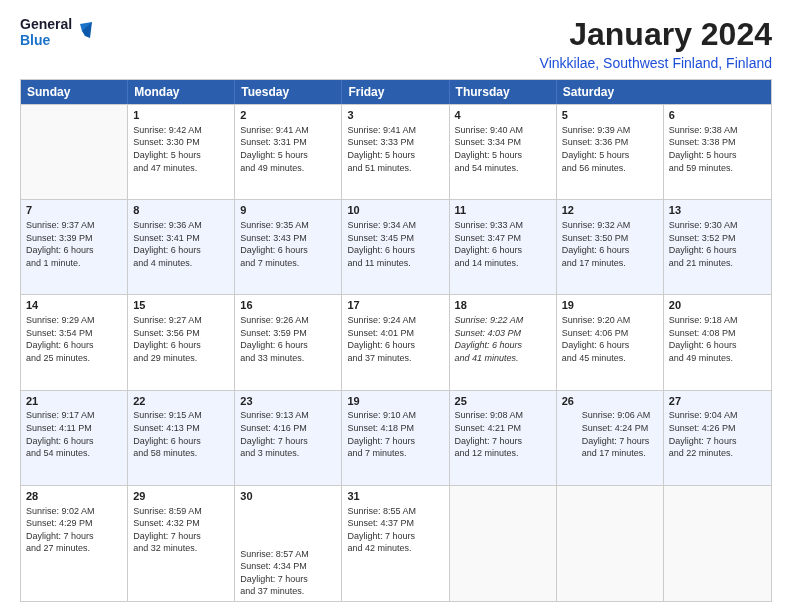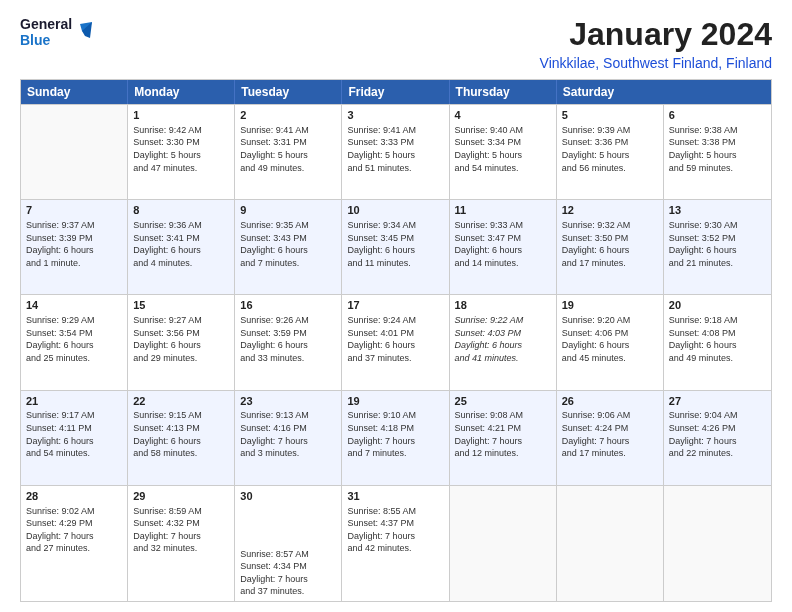--- a/index.html
+++ b/index.html
@@ -310,21 +310,21 @@
           </div>
           <div class="cal-cell">
             <span class="cell-day">25</span>
             <div class="cell-info" style="white-space: pre-line;">Sunrise: 9:08 AM
 Sunset: 4:21 PM
 Daylight: 7 hours
 and 12 minutes.</div>
           </div>
           <div class="cal-cell">
             <span class="cell-day">26</span>
-            <div class="cell-info" style="white-space: pre-line;">Sunrise: 9:06 AM
+            <div class="cell-info" style="white-space: pre-line; margin-left: 20px;">Sunrise: 9:06 AM
 Sunset: 4:24 PM
 Daylight: 7 hours
 and 17 minutes.</div>
           </div>
           <div class="cal-cell">
             <span class="cell-day">27</span>
             <div class="cell-info" style="white-space: pre-line;">Sunrise: 9:04 AM
 Sunset: 4:26 PM
 Daylight: 7 hours
 and 22 minutes.</div>

